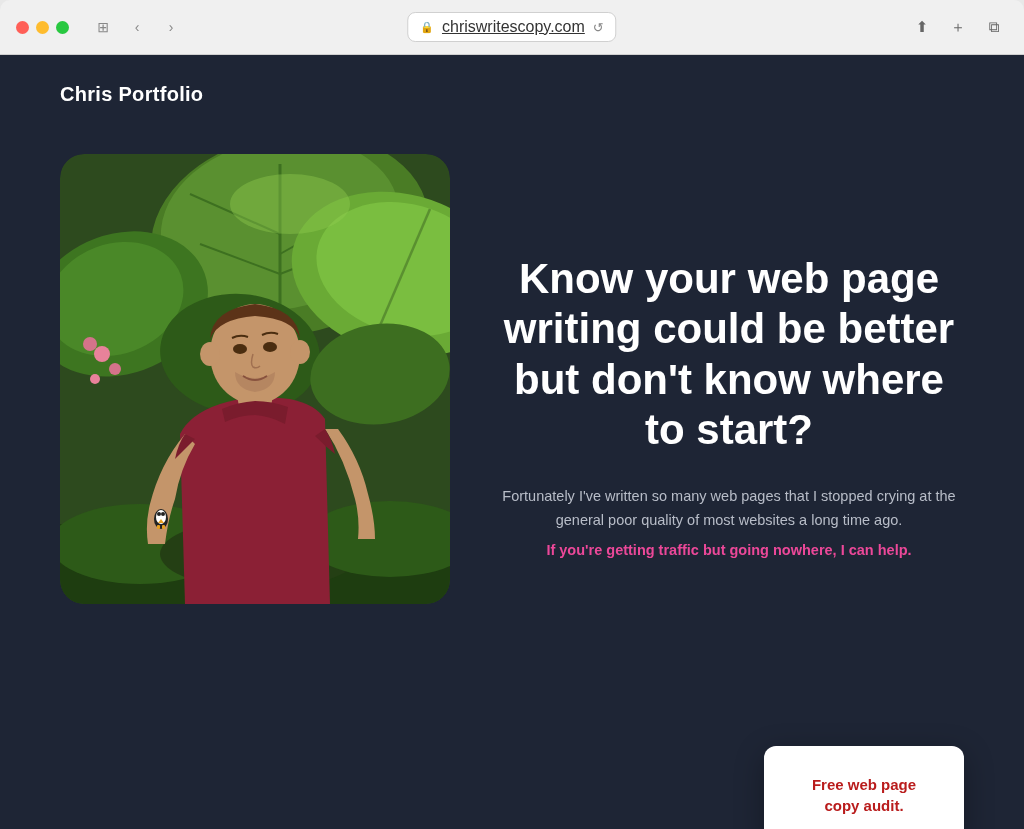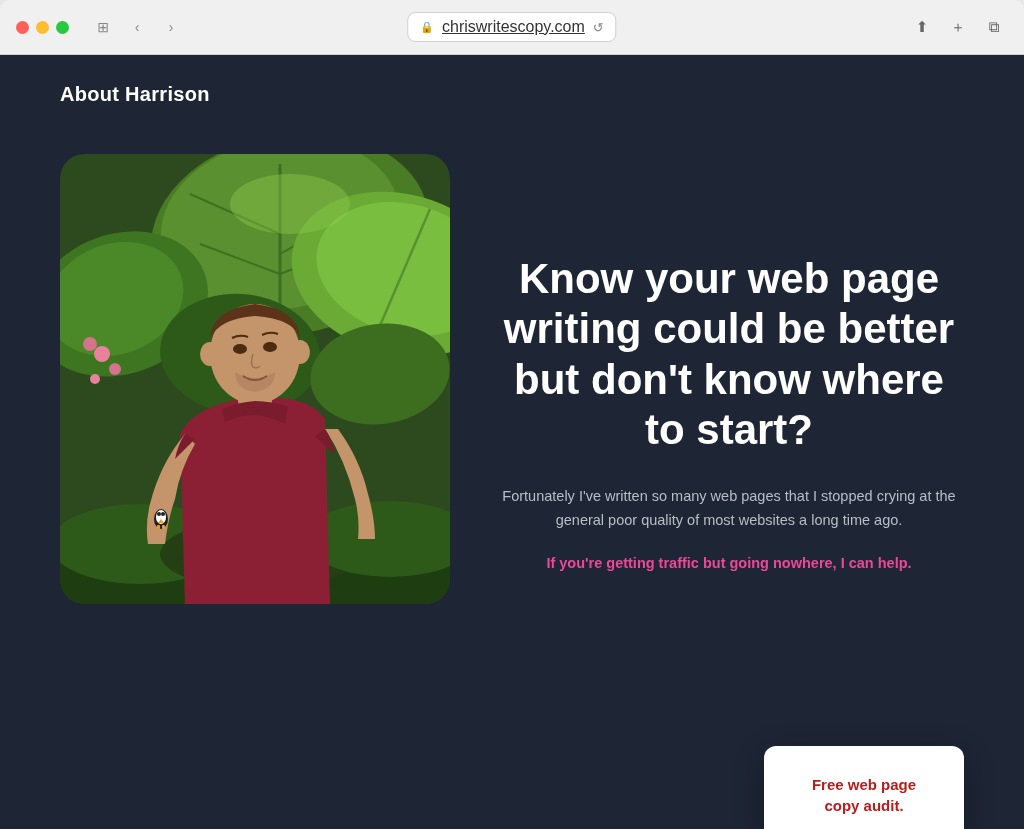--- a/index.html
+++ b/index.html
@@ -206,21 +206,21 @@
       line-height: 1.2;
       margin-bottom: 28px;
       text-align: center;
     }
 
     .hero-subtext {
       font-size: 14.5px;
       line-height: 1.7;
       color: #b8bdc8;
       text-align: center;
-      margin-bottom: 22px;
+      margin-bottom: 9px;
     }
 
     .hero-cta-text {
       font-size: 14.5px;
       font-weight: 700;
       color: #ec4899;
       text-align: center;
     }
 
     
@@ -268,21 +268,21 @@
   <div class="browser-actions">
     <button class="action-btn">⬆</button>
     <button class="action-btn">＋</button>
     <button class="action-btn">⧉</button>
   </div>
 </div>
 
 <div class="website">
 
   <nav class="nav">
-    <div class="nav-brand">About Harrison</div>
+    <div class="nav-brand">Chris Portfolio</div>
   </nav>
 
   <section class="hero">
 
     <div class="photo-container">
       <svg width="390" height="450" viewBox="0 0 390 450" xmlns="http://www.w3.org/2000/svg">
         <defs>
           <clipPath id="roundedPhoto">
             <rect width="390" height="450" rx="24" ry="24"></rect>
           </clipPath>

